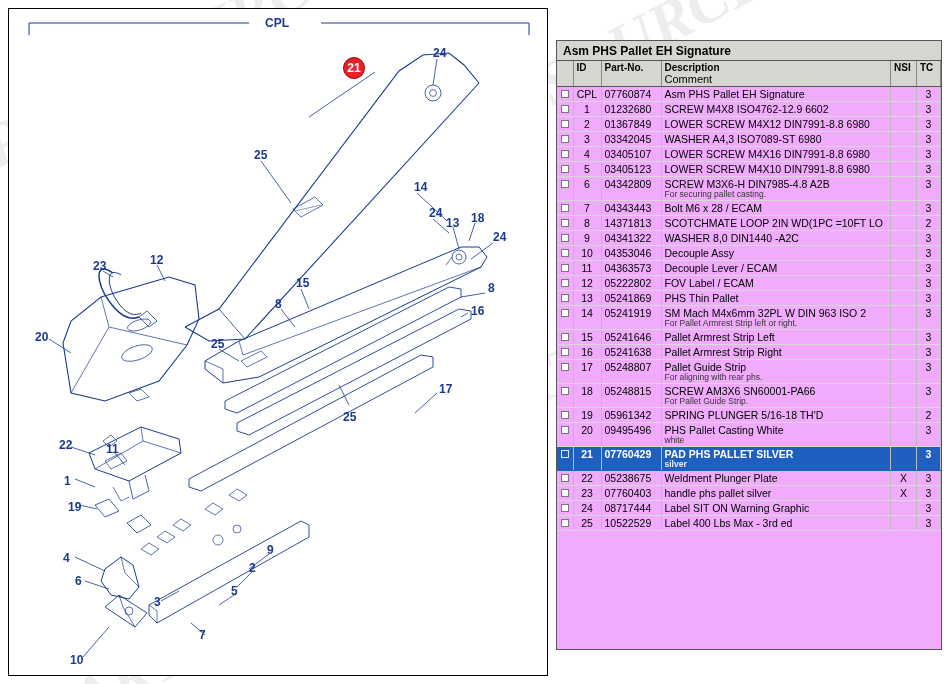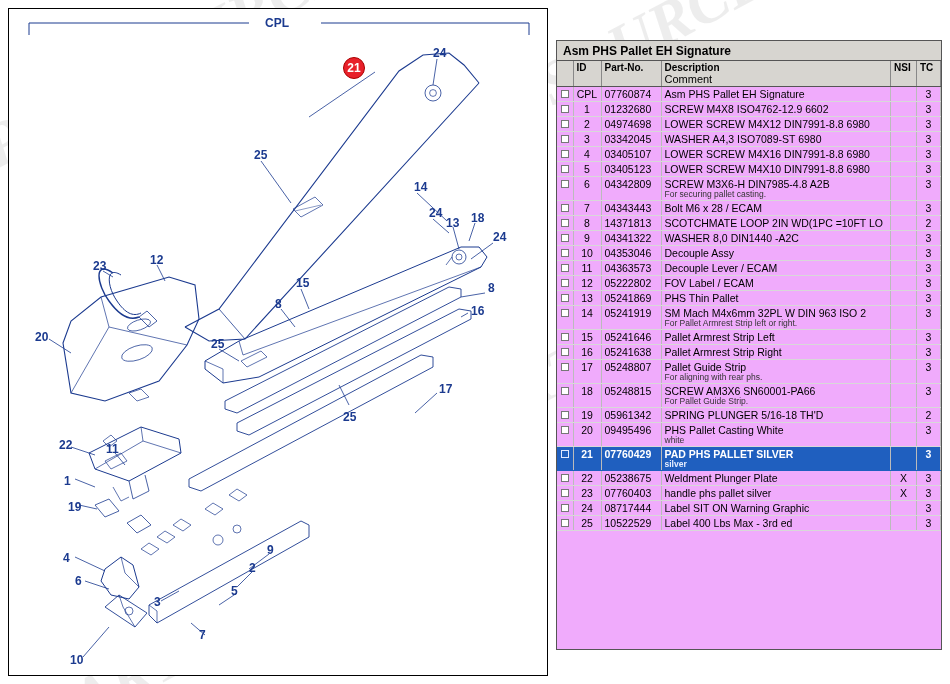--- a/index.html
+++ b/index.html
@@ -342,21 +342,21 @@
             <td class="c-box"><span class="chk"></span></td>
             <td class="c-id">1</td>
             <td>01232680</td>
             <td><span>SCREW M4X8 ISO4762-12.9 6602</span></td>
             <td class="c-nsi"></td>
             <td class="c-tc">3</td>
           </tr>
           <tr>
             <td class="c-box"><span class="chk"></span></td>
             <td class="c-id">2</td>
-            <td>04974698</td>
+            <td>01367849</td>
             <td><span>LOWER SCREW M4X12 DIN7991-8.8 6980</span></td>
             <td class="c-nsi"></td>
             <td class="c-tc">3</td>
           </tr>
           <tr>
             <td class="c-box"><span class="chk"></span></td>
             <td class="c-id">3</td>
             <td>03342045</td>
             <td><span>WASHER A4,3 ISO7089-ST 6980</span></td>
             <td class="c-nsi"></td>

